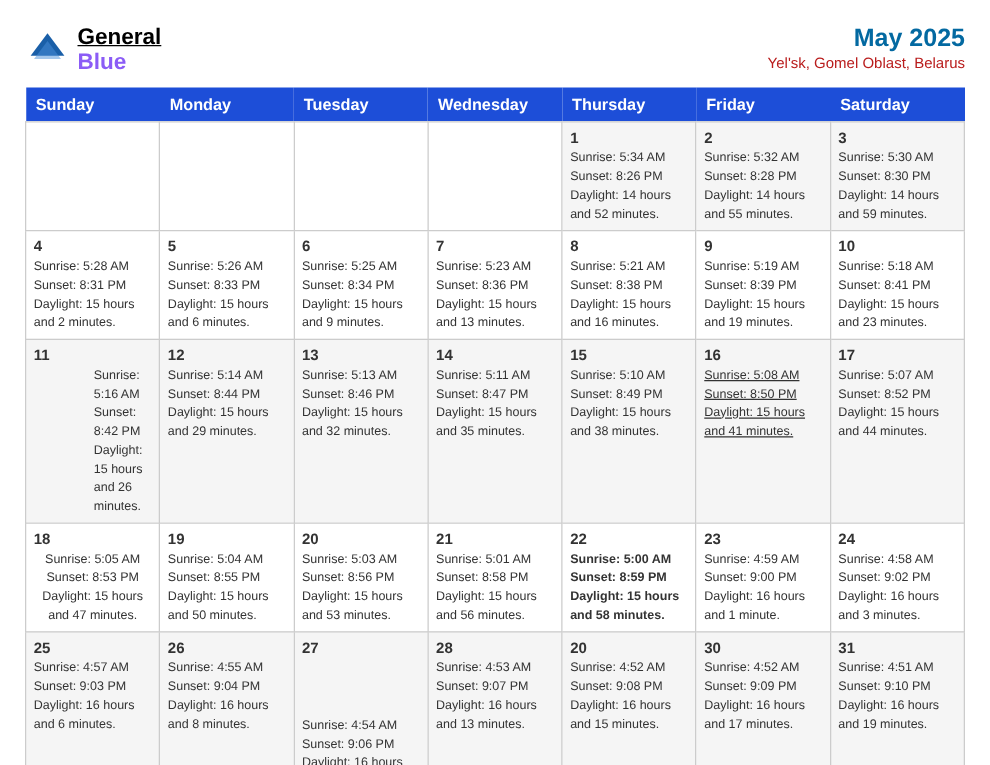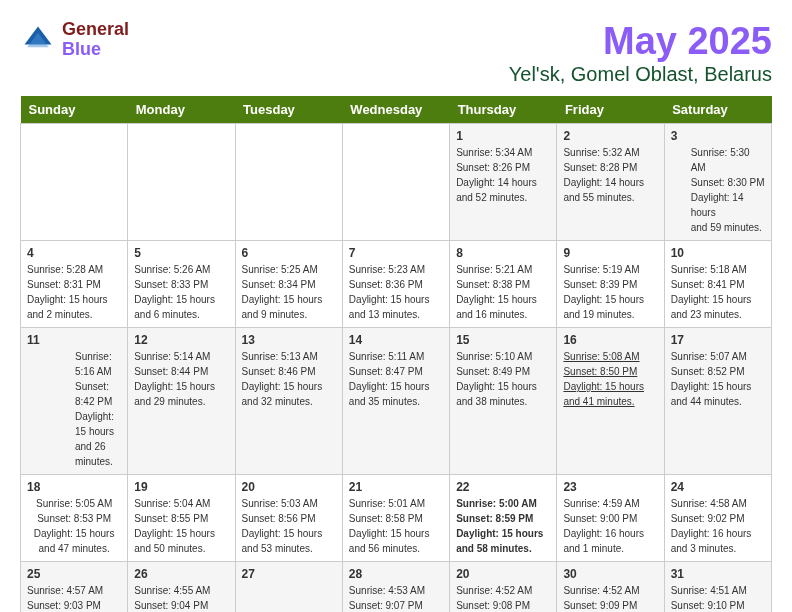--- a/index.html
+++ b/index.html
@@ -19,45 +19,45 @@
     .logo {
       display: flex;
       align-items: center;
       gap: 6px;
     }
     .logo-text {
       font-size: 18px;
       font-weight: bold;
       line-height: 1.1;
     }
-    .logo-general { color: #7f1d1d; }
+    .logo-general { color: #000000; text-decoration: underline; }
     .logo-blue { color: #8b5cf6; }
     .logo-icon {
       width: 36px;
       height: 36px;
     }
     .title-block {
       text-align: right;
     }
     .month-title {
-      font-size: 38px;
-      color: #8b5cf6;
+      font-size: 20px;
+      color: #0369a1;
       font-weight: bold;
     }
     .subtitle {
-      font-size: 20px;
-      color: #14532d;
+      font-size: 12px;
+      color: #b91c1c;
     }
     table {
       width: 100%;
       border-collapse: collapse;
       table-layout: fixed;
     }
     thead tr th {
-      background-color: #4d7c0f;
+      background-color: #1d4ed8;
       color: #fff;
       text-align: left;
       padding: 6px 8px;
       font-size: 13px;
       font-weight: bold;
     }
     tbody tr td {
       border: 1px solid #ccc;
       vertical-align: top;
       padding: 5px 6px;
@@ -134,21 +134,21 @@
         </td>
         <td>
           <span class="day-number">2</span>
           <div class="day-info" style="white-space: pre-line;">Sunrise: 5:32 AM
 Sunset: 8:28 PM
 Daylight: 14 hours
 and 55 minutes.</div>
         </td>
         <td>
           <span class="day-number">3</span>
-          <div class="day-info" style="white-space: pre-line; margin-left: 20px;">Sunrise: 5:30 AM
+          <div class="day-info" style="white-space: pre-line;">Sunrise: 5:30 AM
 Sunset: 8:30 PM
 Daylight: 14 hours
 and 59 minutes.</div>
         </td>
       </tr>
       <tr>
         <td>
           <span class="day-number">4</span>
           <div class="day-info" style="white-space: pre-line;">Sunrise: 5:28 AM
 Sunset: 8:31 PM

